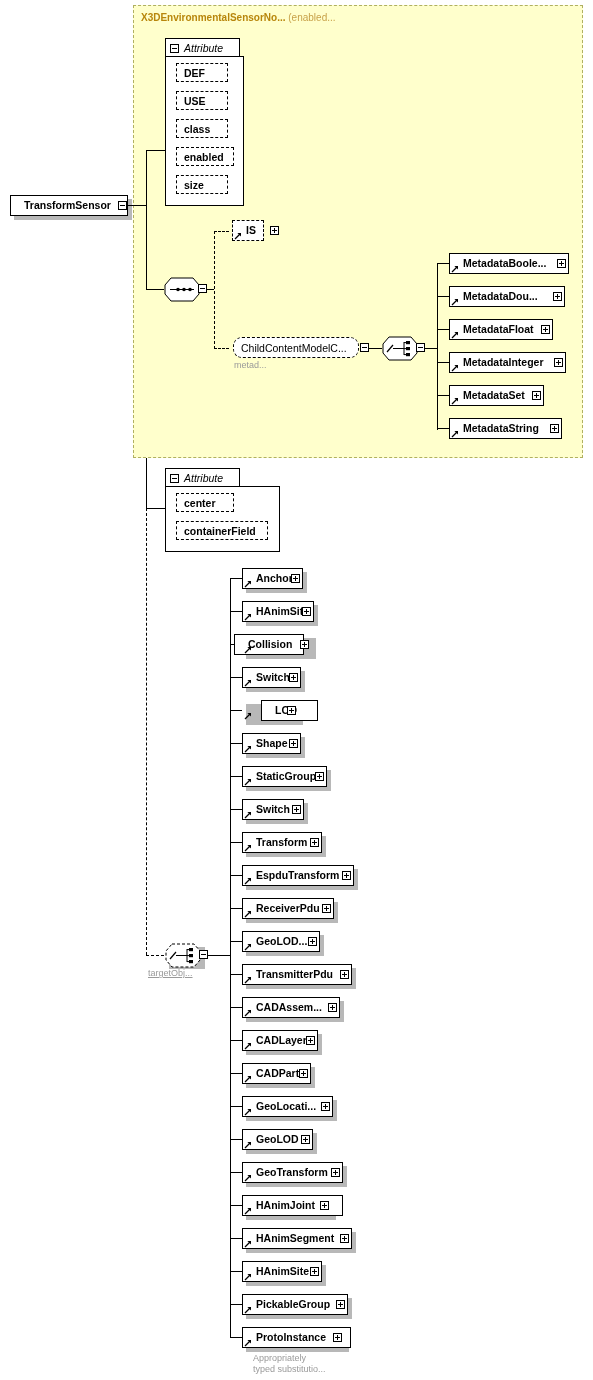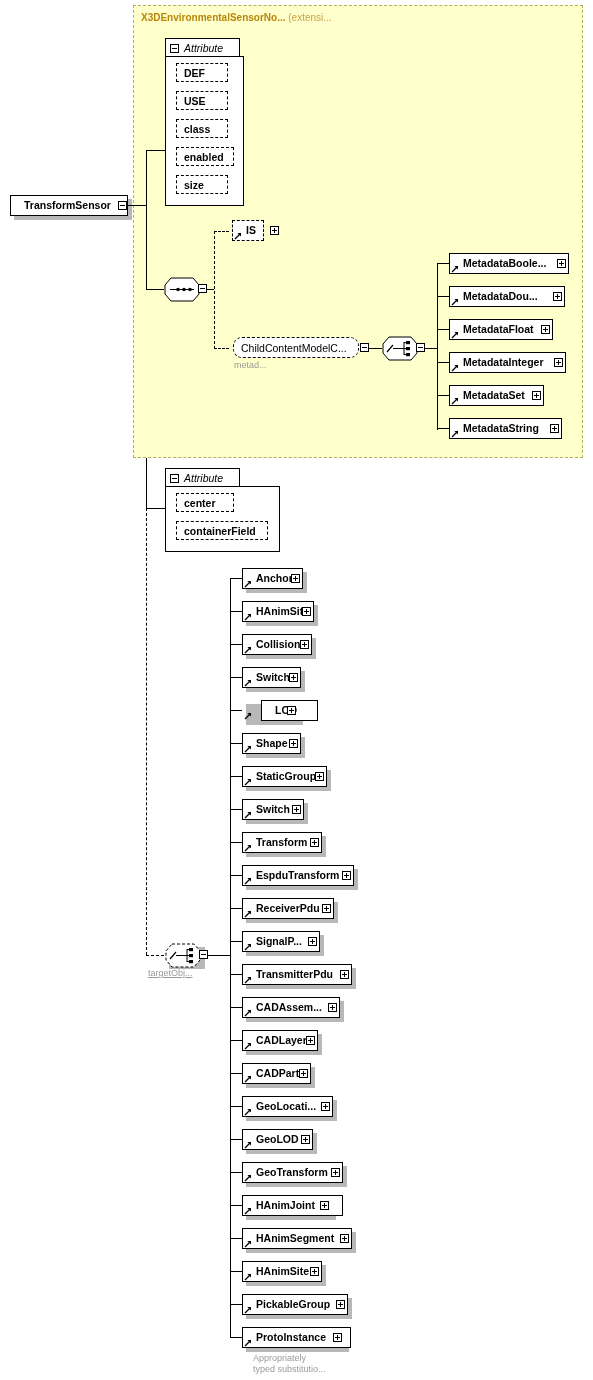--- a/index.html
+++ b/index.html
@@ -141,21 +141,21 @@
   }
 </style>
 </head>
 <body>
 
 <div class="canvas">
 
   <div class="ext-box" style="left:133px;top:5px;width:450px;height:453px;"></div>
   <div class="ext-title" style="left:141px;top:12px;">
     <span>X3DEnvironmentalSensorNo...</span>
-    <span class="paren">(extensi...</span>
+    <span class="paren">(enabled...</span>
   </div>
 
   <div class="shadow" style="left:14px;top:199px;width:118px;height:21px;"></div>
   <div class="nodebox" style="left:10px;top:195px;width:118px;">
     <span class="lbl">TransformSensor</span>
   </div>
   <div class="expander" style="left:118px;top:201px;"></div>
 
   <div class="ln lnh" style="left:127px;top:205px;width:20px;"></div>
 
@@ -398,21 +398,21 @@
   <div class="refarrow" style="left:244px;top:613px;">
     <svg width="8" height="8" viewBox="0 0 8 8">
         <line x1="1" y1="7" x2="6" y2="2" stroke="#000" stroke-width="1.2"></line>
         <polygon points="7,1 7,4.6 3.4,1" fill="#000"></polygon>
       </svg>
   </div>
   <div class="expander plus" style="left:302px;top:607px;"></div>
 
   <div class="ln lnh" style="left:230px;top:644px;width:12px;"></div>
   <div class="shadow" style="left:246px;top:638px;width:70px;height:21px;"></div>
-  <div class="nodebox" style="left:242px;top:634px;width:70px;">
+  <div class="nodebox" style="left:234px;top:634px;width:70px;">
     <span class="lbl">Collision</span>
   </div>
   <div class="refarrow" style="left:244px;top:646px;">
     <svg width="8" height="8" viewBox="0 0 8 8">
         <line x1="1" y1="7" x2="6" y2="2" stroke="#000" stroke-width="1.2"></line>
         <polygon points="7,1 7,4.6 3.4,1" fill="#000"></polygon>
       </svg>
   </div>
   <div class="expander plus" style="left:300px;top:640px;"></div>
 
@@ -516,21 +516,21 @@
     <svg width="8" height="8" viewBox="0 0 8 8">
         <line x1="1" y1="7" x2="6" y2="2" stroke="#000" stroke-width="1.2"></line>
         <polygon points="7,1 7,4.6 3.4,1" fill="#000"></polygon>
       </svg>
   </div>
   <div class="expander plus" style="left:322px;top:904px;"></div>
 
   <div class="ln lnh" style="left:230px;top:941px;width:12px;"></div>
   <div class="shadow" style="left:246px;top:935px;width:78px;height:21px;"></div>
   <div class="nodebox" style="left:242px;top:931px;width:78px;">
-    <span class="lbl">SignalP...</span>
+    <span class="lbl">GeoLOD...</span>
   </div>
   <div class="refarrow" style="left:244px;top:943px;">
     <svg width="8" height="8" viewBox="0 0 8 8">
         <line x1="1" y1="7" x2="6" y2="2" stroke="#000" stroke-width="1.2"></line>
         <polygon points="7,1 7,4.6 3.4,1" fill="#000"></polygon>
       </svg>
   </div>
   <div class="expander plus" style="left:308px;top:937px;"></div>
 
   <div class="ln lnh" style="left:230px;top:974px;width:12px;"></div>

